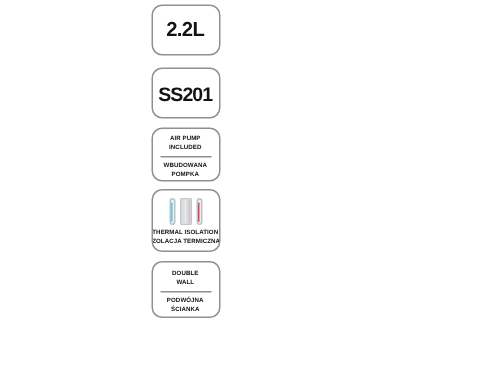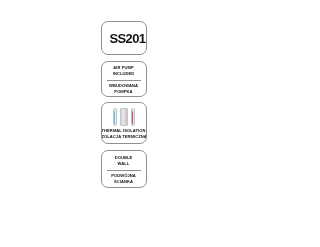--- a/index.html
+++ b/index.html
@@ -45,22 +45,21 @@
   }
   .big-text {
     font-size: 13.5px;
     font-weight: bold;
     letter-spacing: -0.4px;
     line-height: 1;
   }
   
   .badge-model {
     height: 34px;
-    margin-top: 21px;
-    align-items: flex-end;
+    margin-top: 8px;
   }
   .badge-model .big-text {
     font-size: 13px;
     letter-spacing: -0.6px;
   }
   
   .badge-pump {
     height: 36px;
     margin-top: 6px;
     justify-content: flex-start;
@@ -140,20 +139,23 @@
     margin-top: 6px;
     justify-content: flex-start;
     padding-top: 4px;
   }
 </style>
 </head>
 <body>
 
 <div id="icon-strip">
 
+  <div class="badge badge-volume">
+    <div class="big-text">2.2L</div>
+  </div>
 
   <div class="badge badge-model">
     <div class="big-text">SS201</div>
   </div>
 
   <div class="badge badge-pump">
     <div class="tiny-line">AIR PUMP</div>
     <div class="tiny-line">INCLUDED</div>
     <div class="divider"></div>
     <div class="tiny-line">WBUDOWANA</div>

